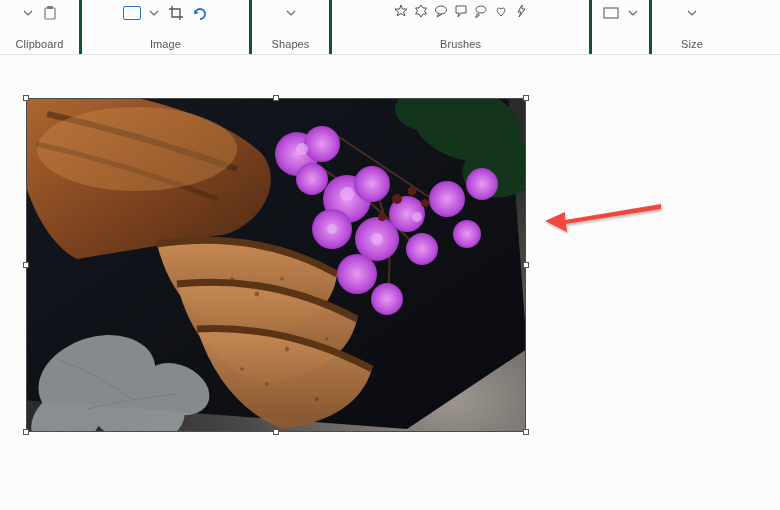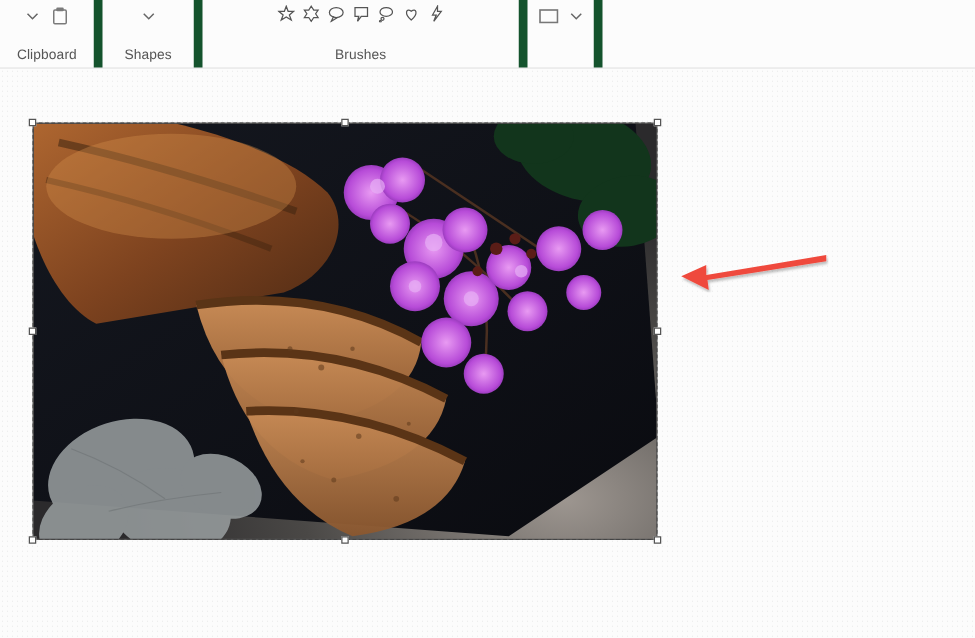--- a/index.html
+++ b/index.html
@@ -18,21 +18,21 @@
       background: #fcfcfc;
       border-bottom: 1px solid #e0e0e0;
       display: flex;
       align-items: stretch;
     }
     .ribbon-group {
       display: flex;
       flex-direction: column;
       align-items: center;
       justify-content: space-between;
-      border-right: 7px solid #14532d;
+      border-right: 3px solid #14532d;
       padding: 2px 8px 4px;
       min-width: 60px;
     }
     .ribbon-group.clipboard { width: 82px; }
     .ribbon-group.image     { width: 170px; }
     .ribbon-group.tools     { width: 108px; }
     .ribbon-group.brushes   { width: 80px; }
     .ribbon-group.shapes    { width: 260px; }
     .ribbon-group.size      { width: 80px; border-right: none; }
     .group-icons {
@@ -149,20 +149,42 @@
       <span class="ico">
         <svg width="16" height="16">
             <rect x="3" y="3" width="10" height="11" rx="1" fill="none" stroke="#7a7a7a" stroke-width="1.2"></rect>
             <rect x="5" y="1" width="6" height="3" rx="1" fill="#7a7a7a"></rect>
           </svg>
       </span>
     </div>
     <div class="group-label">Clipboard</div>
   </div>
 
+  <div class="ribbon-group image">
+    <div class="group-icons">
+      <span class="ico" style="border:1.5px solid #2a6ecb;border-radius:2px;width:18px;height:14px;"></span>
+      <span class="chev">
+        <svg width="10" height="6">
+            <path d="M1 1 L5 5 L9 1" fill="none" stroke="currentColor" stroke-width="1.2"></path>
+          </svg>
+      </span>
+      <span class="ico">
+        <svg width="16" height="16">
+            <path d="M4 1 V12 H15 M1 4 H12 V15" stroke="#555" stroke-width="1.4" fill="none"></path>
+          </svg>
+      </span>
+      <span class="ico">
+        <svg width="18" height="18">
+            <path d="M4 10 A5 5 0 1 1 9 15" stroke="#2a6ecb" stroke-width="2" fill="none"></path>
+            <path d="M3 6 L4 10 L8 9" fill="#2a6ecb"></path>
+          </svg>
+      </span>
+    </div>
+    <div class="group-label">Image</div>
+  </div>
 
 
   <div class="ribbon-group brushes">
     <div class="group-icons">
       <span class="chev">
         <svg width="10" height="6">
             <path d="M1 1 L5 5 L9 1" fill="none" stroke="currentColor" stroke-width="1.2"></path>
           </svg>
       </span>
     </div>
@@ -224,20 +246,30 @@
       </span>
       <span class="chev">
         <svg width="10" height="6">
             <path d="M1 1 L5 5 L9 1" fill="none" stroke="currentColor" stroke-width="1.2"></path>
           </svg>
       </span>
     </div>
     <div class="group-label">&nbsp;</div>
   </div>
 
+  <div class="ribbon-group size">
+    <div class="group-icons">
+      <span class="chev">
+        <svg width="10" height="6">
+            <path d="M1 1 L5 5 L9 1" fill="none" stroke="currentColor" stroke-width="1.2"></path>
+          </svg>
+      </span>
+    </div>
+    <div class="group-label">Size</div>
+  </div>
 </div>
 
 <div class="canvas-area">
   <div class="image-sel">
     <div class="photo">
       
       <svg width="500" height="334" viewBox="0 0 500 334" preserveAspectRatio="none">
         <defs>
           <radialGradient id="bggrad" cx="85%" cy="90%" r="70%">
             <stop offset="0%" stop-color="#9d9690"></stop>

